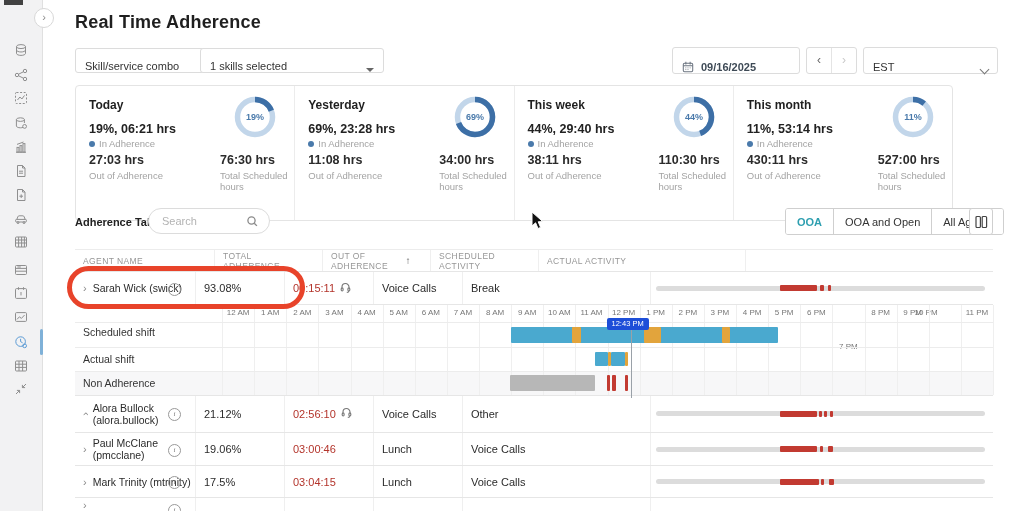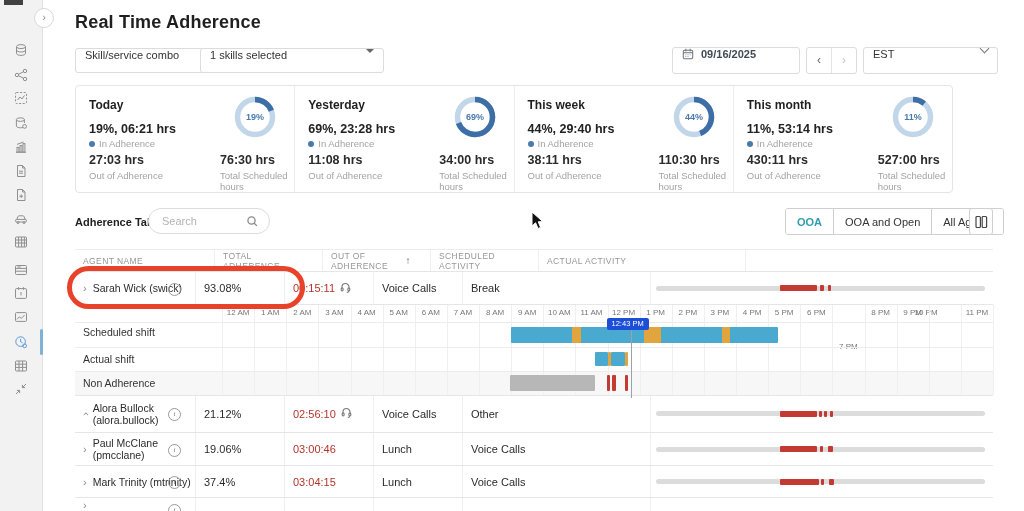--- a/index.html
+++ b/index.html
@@ -10,25 +10,25 @@
   .side-icon{position:absolute;left:12px;width:18px;height:18px;display:flex;align-items:center;justify-content:center;}
   .side-icon svg{stroke:#8f8f8f;fill:none;stroke-width:1;}
   .side-icon.active svg{stroke:#5b9bd5;}
   #active-bar{position:absolute;right:-1px;width:3px;height:26px;background:#7fb1d8;border-radius:2px;}
   #expand-btn{position:absolute;left:34px;top:8px;width:18px;height:18px;border-radius:50%;
       background:#fff;border:1px solid #d8d8d8;color:#8a8a8a;font-size:11px;line-height:16px;text-align:center;z-index:5;}
   #dark-notch{position:absolute;left:4px;top:0;width:19px;height:5px;background:#424242;}
   
   #page-title{position:absolute;left:75px;top:12px;font-size:18px;font-weight:700;color:#1f1f1f;letter-spacing:.2px;}
   .dd{position:absolute;height:25px;background:#fff;border:1px solid #dcdcdc;border-radius:3px;
-      display:flex;align-items:flex-start;padding:0 9px;font-size:11px;color:#333;box-sizing:border-box;}
+      display:flex;align-items:flex-end;padding:0 9px;font-size:11px;color:#333;box-sizing:border-box;}
   .dd .tri{margin-left:auto;width:0;height:0;border-left:4px solid transparent;border-right:4px solid transparent;border-top:4px solid #666;}
   .chev{width:6px;height:6px;border-right:1.4px solid #777;border-bottom:1.4px solid #777;transform:rotate(45deg);margin-left:auto;margin-top:-3px;}
   
-  #cards{position:absolute;left:75px;top:85px;width:878px;height:108px;background:#fff;border:1px solid #e4e4e4;border-radius:4px;
+  #cards{position:absolute;left:75px;top:85px;width:878px;height:136px;background:#fff;border:1px solid #e4e4e4;border-radius:4px;
       display:flex;box-sizing:border-box;}
   .card{position:relative;flex:1 1 0;border-right:1px solid #ececec;}
   .card:last-child{border-right:none;}
   .card .c-title{position:absolute;left:13px;top:12px;font-size:12px;font-weight:700;color:#1f1f1f;}
   .card .c-summary{position:absolute;left:13px;top:36px;font-size:12.5px;font-weight:700;color:#222;}
   .card .c-inadh{position:absolute;left:13px;top:52px;font-size:9.5px;color:#a3a3a3;display:flex;align-items:center;}
   .card .c-inadh .dot{width:6px;height:6px;border-radius:50%;background:#4a7aab;margin-right:4px;}
   .card .c-val1{position:absolute;left:13px;top:67px;font-size:12.5px;font-weight:700;}
   .card .c-lab1{position:absolute;left:13px;top:84px;font-size:9.5px;color:#a3a3a3;}
   .card .c-val2{position:absolute;left:144px;top:67px;font-size:12.5px;font-weight:700;}
@@ -375,21 +375,21 @@
             <div class="seg" style="left: 52.2%; width: 1.5%;"></div>
           </div>
         </div>
       </div>
       <div class="t-row" style="top: 466px; height: 32px;">
         <div class="t-cell">
           <span class="caret">›</span>
           <div class="name-wrap" style="font-size: 10.5px;">Mark Trinity (mtrinity)</div>
           <span class="info" style="right: 14px; top: 10px;">i</span>
         </div>
-        <div class="t-cell">37.4%</div>
+        <div class="t-cell">17.5%</div>
         <div class="t-cell">
           <span class="ooa-time">03:04:15</span>
         </div>
         <div class="t-cell">Lunch</div>
         <div class="t-cell">Voice Calls</div>
         <div class="t-cell">
           <div class="minibar">
             <div class="seg" style="left: 37.6%; width: 12%;"></div>
             <div class="seg" style="left: 50.2%; width: 0.9%;"></div>
             <div class="seg" style="left: 52.6%; width: 1.5%;"></div>

